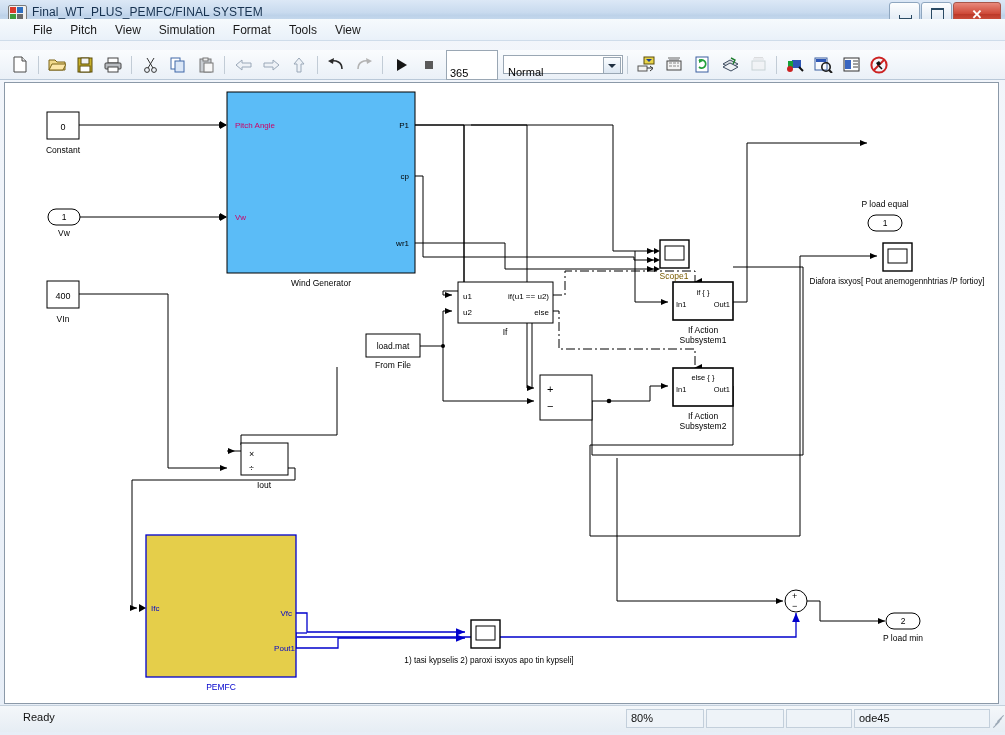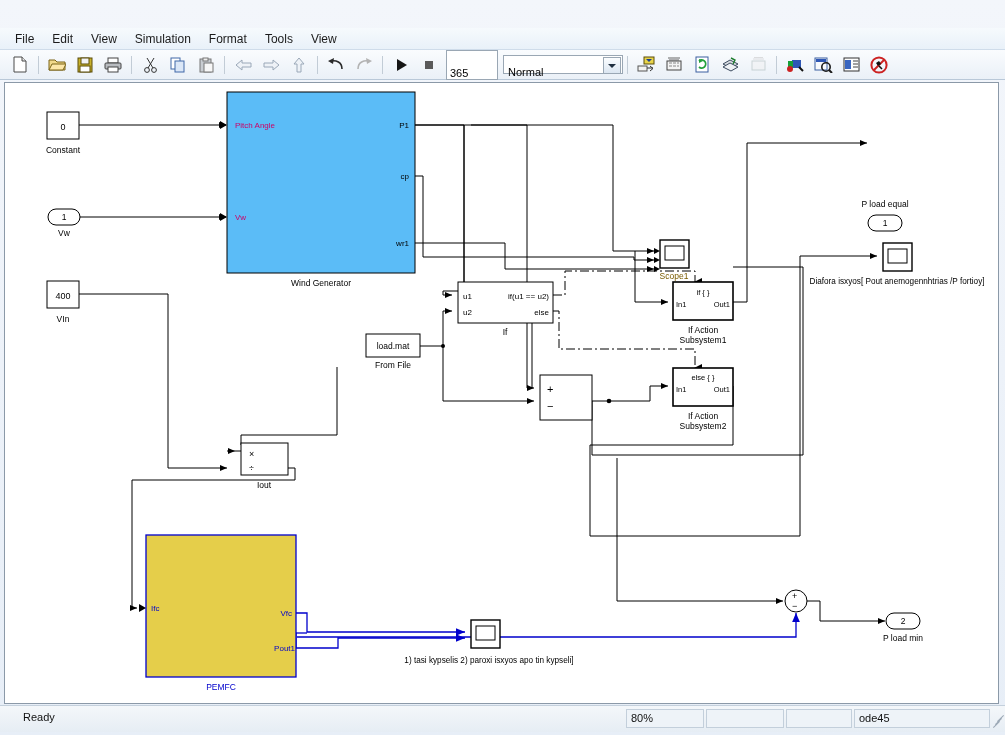--- a/index.html
+++ b/index.html
@@ -25,23 +25,23 @@
     background:linear-gradient(#fdfefe,#dce7f3);position:relative;}
   .wbtn.close{width:46px;border-color:#a8564a;
     background:linear-gradient(#e8897c,#cf4a39 50%,#bb3727 52%,#d85f4c);}
   .wbtn .g{position:absolute;left:50%;top:50%;transform:translate(-50%,-50%);
     font-size:11px;color:#24404f;line-height:1;}
   .wbtn.close .g{color:#fff;font-size:13px;font-weight:bold;}
   .wbtn .minbar{position:absolute;left:9px;top:12px;width:11px;height:3px;border:1px solid #2a4a63;border-top:none;}
   .wbtn .maxbox{position:absolute;left:9px;top:5px;width:11px;height:9px;border:1px solid #2a4a63;border-top-width:2px;}
 
   
-  .menubar{position:absolute;left:0;top:28px;width:1005px;height:22px;
+  .menubar{position:absolute;left:0;top:19px;width:1005px;height:22px;
     background:linear-gradient(#f6fafd,#e9f1f9);border-bottom:1px solid #cfdcea;
-    display:flex;align-items:center;padding-left:6px;box-sizing:border-box;}
+    display:flex;align-items:center;padding-left:24px;box-sizing:border-box;}
   .menubar .mi{font-size:12px;color:#1b1b1b;padding:2px 9px;cursor:default;}
 
   
   .toolbar{position:absolute;left:0;top:50px;width:1005px;height:30px;
     background:linear-gradient(#fafcfe,#eaf0f7);border-bottom:1px solid #b9c8d8;
     display:flex;align-items:center;padding-left:6px;box-sizing:border-box;}
   .tbtn{width:24px;height:24px;margin:0 1px;position:relative;display:flex;
     align-items:center;justify-content:center;border:1px solid transparent;border-radius:3px;}
   .tsep{width:1px;height:18px;background:#c2ccd6;margin:0 4px;}
   .tfield{width:52px;height:18px;border:1px solid #9aa7b4;background:#fff;
@@ -67,24 +67,44 @@
     background:#eef3f8;font-size:11px;color:#111;padding:2px 4px;box-sizing:border-box;margin-left:17px;}
   .sb-ready{left:2px;width:604px;border:none;background:transparent;}
   .sb-grip{position:absolute;right:3px;top:9px;width:12px;height:12px;}
   .sb-grip i{position:absolute;width:9px;height:1px;background:#9aa7b4;transform:rotate(-45deg);}
 </style>
 </head>
 <body>
 
 <div id="app">
 
+  <div class="titlebar">
+    <div class="tb-icon">
+      <i class="q1"></i>
+        <i class="q2"></i>
+        <i class="q3"></i>
+        <i class="q4"></i>
+    </div>
+    <div class="ttl">Final_WT_PLUS_PEMFC/FINAL SYSTEM</div>
+    <div class="wbtns">
+      <div class="wbtn">
+          <span class="minbar"></span>
+        </div>
+      <div class="wbtn">
+          <span class="maxbox"></span>
+        </div>
+      <div class="wbtn close">
+        <span class="g">✕</span>
+      </div>
+    </div>
+  </div>
 
   <div class="menubar">
     <div class="mi">File</div>
-    <div class="mi">Edit</div>
+    <div class="mi">Pitch</div>
     <div class="mi">View</div>
     <div class="mi">Simulation</div>
     <div class="mi">Format</div>
     <div class="mi">Tools</div>
     <div class="mi">View</div>
   </div>
 
   <div class="toolbar">
     <div class="tbtn">
       <svg width="16" height="17" viewBox="0 0 16 17">

